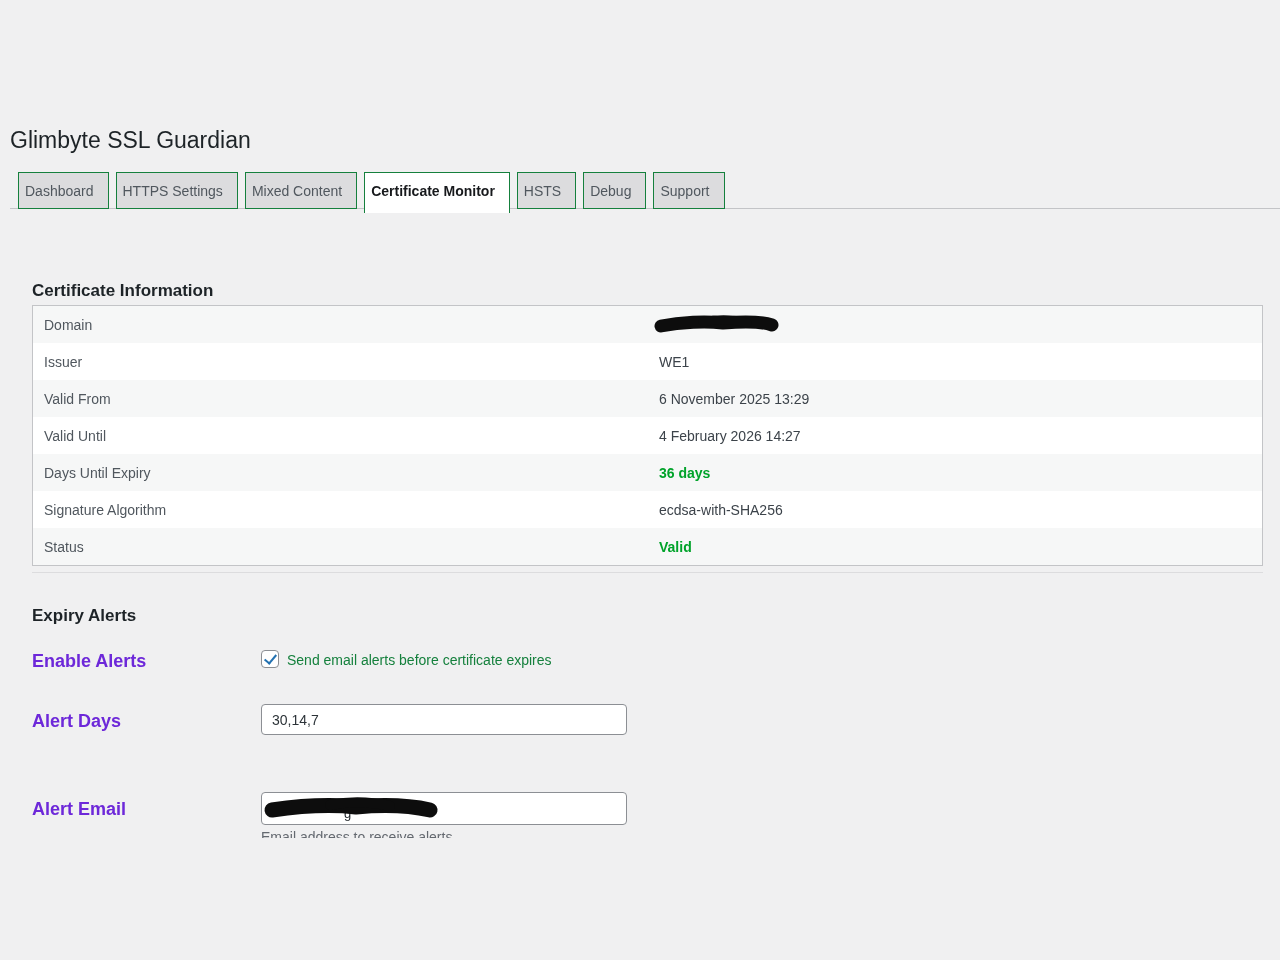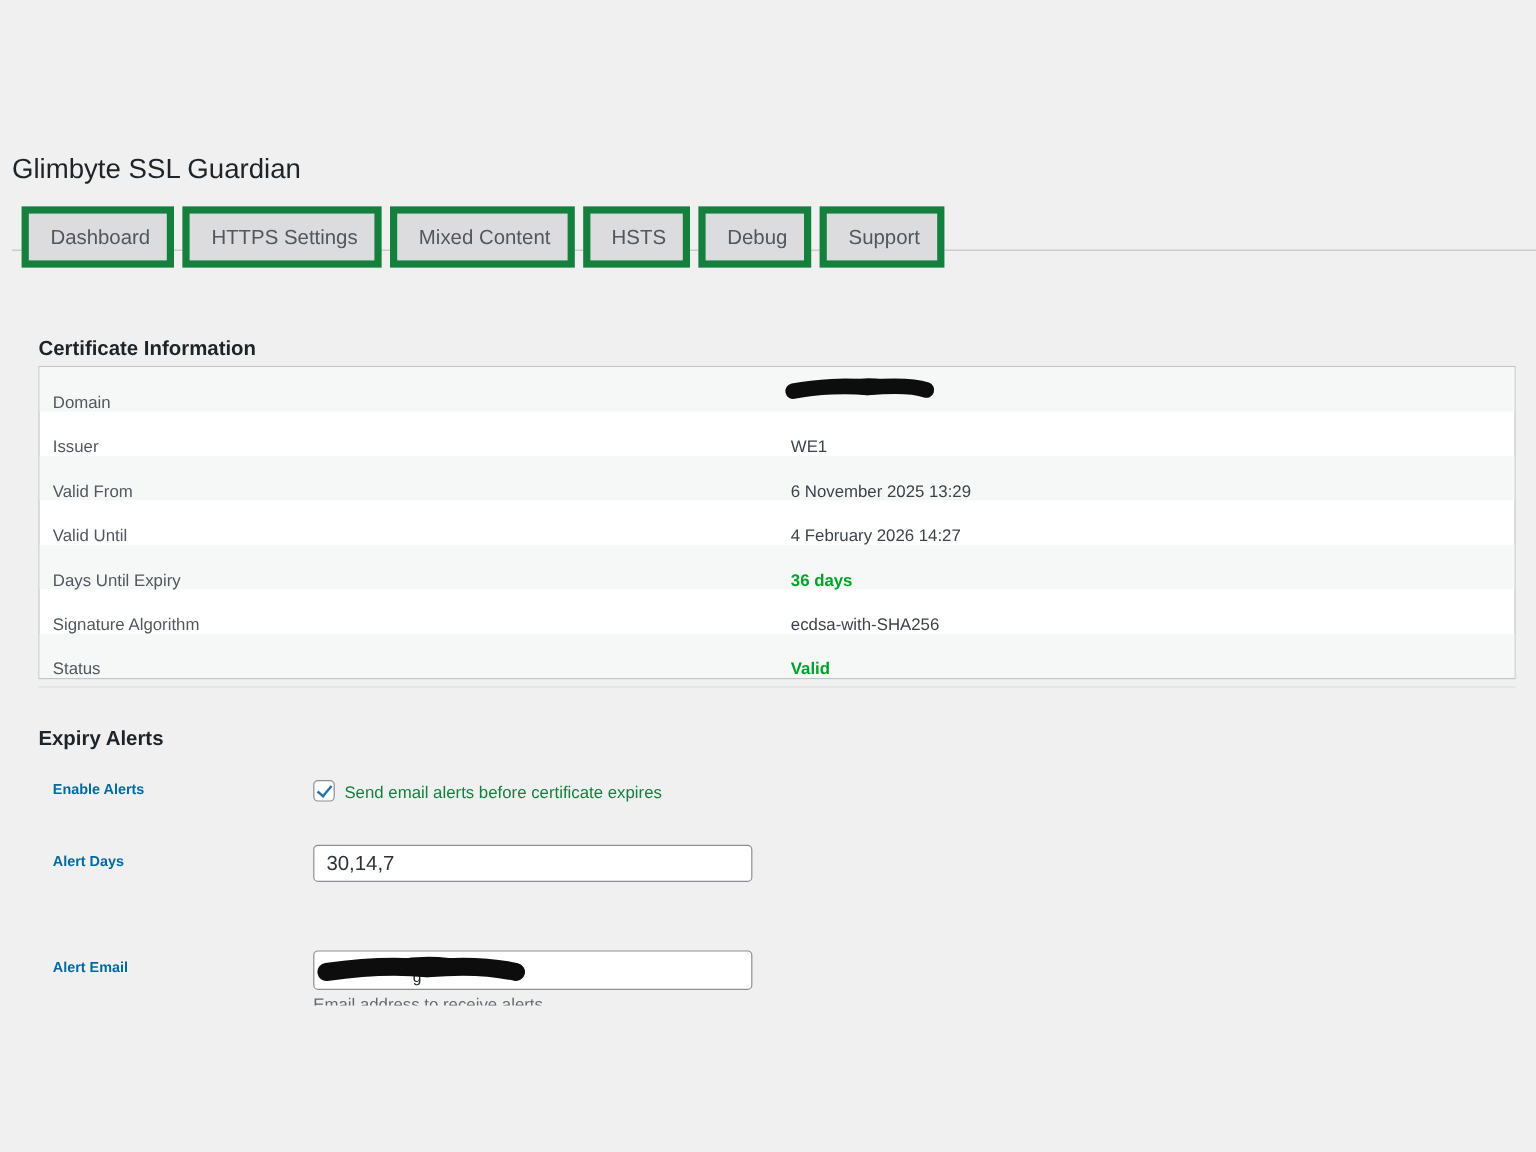--- a/index.html
+++ b/index.html
@@ -28,24 +28,24 @@
     position:absolute;left:10px;right:0;top:208px;height:1px;
     background:#c3c4c7;z-index:1;
   }
   .tabs{
     position:absolute;left:18px;top:172px;z-index:2;
     display:flex;align-items:flex-start;
   }
   .tab{
     box-sizing:border-box;
     margin-right:7px;
-    padding:9px 14px 8px 18px;
+    padding:9px 14px 8px 6px;
     background:#dcdcde;
-    border:6px solid #15803d;
-    font-size:17px;color:#50575e;
+    border:1px solid #15803d;
+    font-size:14px;color:#50575e;
     white-space:nowrap;cursor:pointer;line-height:1.3;
   }
   .tab.active{
     background:#ffffff;
     border-bottom:none;
     padding-bottom:13px;
     font-weight:700;color:#17191c;
   }
   
   .section-heading{
@@ -53,39 +53,39 @@
     font-size:17px;font-weight:700;color:#1d2327;
   }
   #cert-heading{top:267px;}
   .cert-table{
     position:absolute;left:32px;top:305px;width:1231px;
     box-sizing:border-box;
     border:1px solid #c3c4c7;background:#fff;
     z-index:1;
   }
   .cert-row{
-    display:flex;align-items:flex-end;height:37px;
+    display:flex;align-items:center;height:37px;
     font-size:14px;
   }
   .cert-row:nth-child(odd){background:#f6f7f7;}
   .cert-row .c-label{
     box-sizing:border-box;width:626px;padding-left:11px;
     color:#50575e;
   }
   .cert-row .c-value{color:#3c434a;}
   .c-value.green{color:#00a32a;font-weight:700;}
   .divider{
     position:absolute;left:32px;top:572px;width:1231px;height:1px;
     background:#dcdcde;
   }
   
   #alerts-heading{top:592px;text-align:right;}
   .field-label{
-    position:absolute;left:44px;
-    font-size:12px;font-weight:700;color:#0369a1;
+    position:absolute;left:32px;
+    font-size:18px;font-weight:700;color:#6d28d9;
   }
   .checkbox{
     position:absolute;left:261px;top:650px;
     box-sizing:border-box;width:18px;height:18px;
     background:#fff;border:1px solid #8c8f94;border-radius:4px;
     cursor:pointer;
   }
   .checkbox::after{
     content:"";position:absolute;left:5px;top:1px;
     width:5px;height:10px;
@@ -93,21 +93,21 @@
     transform:rotate(40deg);
   }
   .checkbox-label{
     position:absolute;left:287px;top:652px;
     font-size:14px;color:#15803d;
   }
   .text-input{
     position:absolute;left:261px;
     box-sizing:border-box;width:366px;height:31px;
     border:1px solid #8c8f94;border-radius:4px;
-    padding:0 10px;font-size:17px;color:#2c3338;
+    padding:0 10px;font-size:14px;color:#2c3338;
     font-family:"Liberation Sans","DejaVu Sans",sans-serif;
     background:#fff;
   }
   #alert-days-input{top:704px;}
   #alert-email-input{top:792px;height:33px;}
   .help-text{
     position:absolute;left:261px;
     font-size:14px;color:#646970;line-height:1.4;
   }
   #alert-days-help{top:743px;}
@@ -127,20 +127,21 @@
 <div class="page">
   <div class="content-clip">
 
     <div class="page-title">Glimbyte SSL Guardian</div>
 
     <div class="tabs-line"></div>
     <nav class="tabs">
       <div class="tab">Dashboard</div>
       <div class="tab">HTTPS Settings</div>
       <div class="tab">Mixed Content</div>
+      <div class="tab active">Certificate Monitor</div>
       <div class="tab">HSTS</div>
       <div class="tab">Debug</div>
       <div class="tab">Support</div>
     </nav>
 
     <h2 class="section-heading" id="cert-heading">Certificate Information</h2>
 
     <div class="cert-table">
       <div class="cert-row">
         <div class="c-label">Domain</div>

